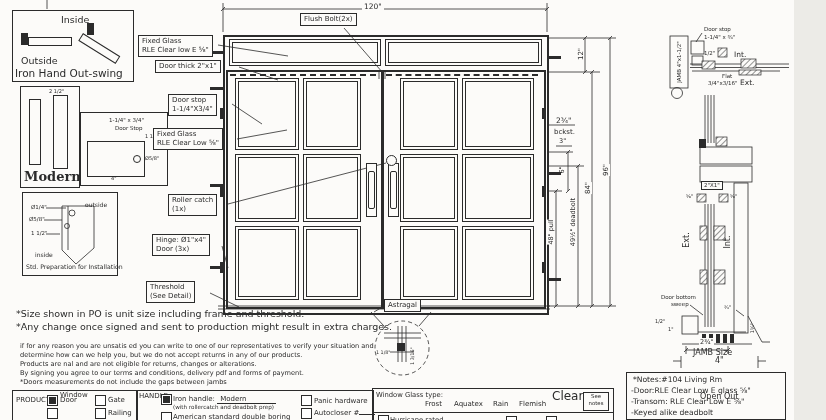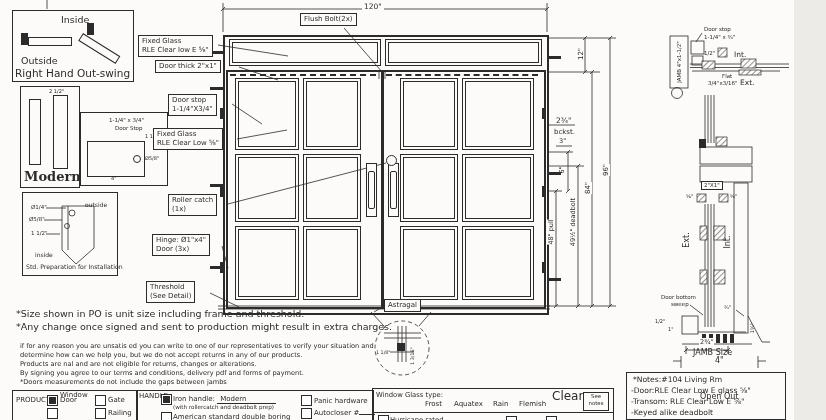--- a/index.html
+++ b/index.html
@@ -112,21 +112,21 @@
     </g>
   </svg>
 
   <div class="bbox z2" style="left:12px;top:10px;width:120px;height:70px;">
     <div class="txt" style="left:48px;top:3px;font-size:9.5px;">Inside</div>
     <div class="blackrect" style="left:8px;top:22px;width:7px;height:12px;"></div>
     <div class="abs" style="left:15px;top:26px;width:42px;height:7px;border:1px solid #2b2b2b;"></div>
     <div class="blackrect" style="left:74px;top:12px;width:7px;height:12px;"></div>
     <div class="abs" style="left:70px;top:22px;width:42px;height:7px;border:1px solid #2b2b2b;transform:rotate(32deg);transform-origin:left top;"></div>
     <div class="txt" style="left:8px;top:44px;font-size:9.5px;">Outside</div>
-    <div class="txt" style="left:2px;top:56px;font-size:10.5px;">Right Hand Out-swing</div>
+    <div class="txt" style="left:2px;top:56px;font-size:10.5px;">Iron Hand Out-swing</div>
   </div>
 
   <div class="bbox z2" style="left:20px;top:86px;width:58px;height:100px;">
     <div class="txt" style="left:28px;top:1px;font-size:5px;">2 1/2"</div>
     <div class="abs" style="left:8px;top:12px;width:10px;height:64px;border:1px solid #2b2b2b;"></div>
     <div class="abs" style="left:32px;top:8px;width:13px;height:72px;border:1px solid #2b2b2b;"></div>
     <div class="txt serif" style="left:3px;top:82px;font-size:13px;font-weight:bold;">Modern</div>
   </div>
 
   <div class="bbox z2" style="left:80px;top:112px;width:86px;height:72px;">

